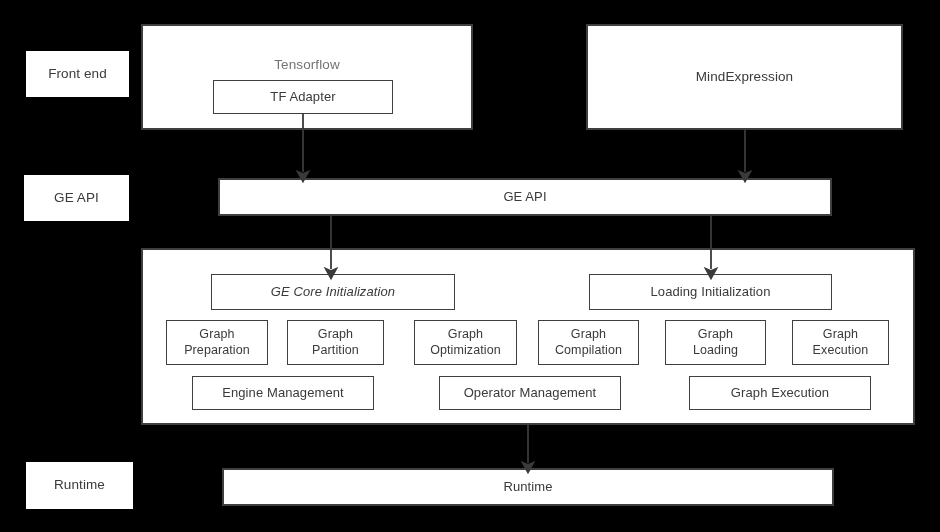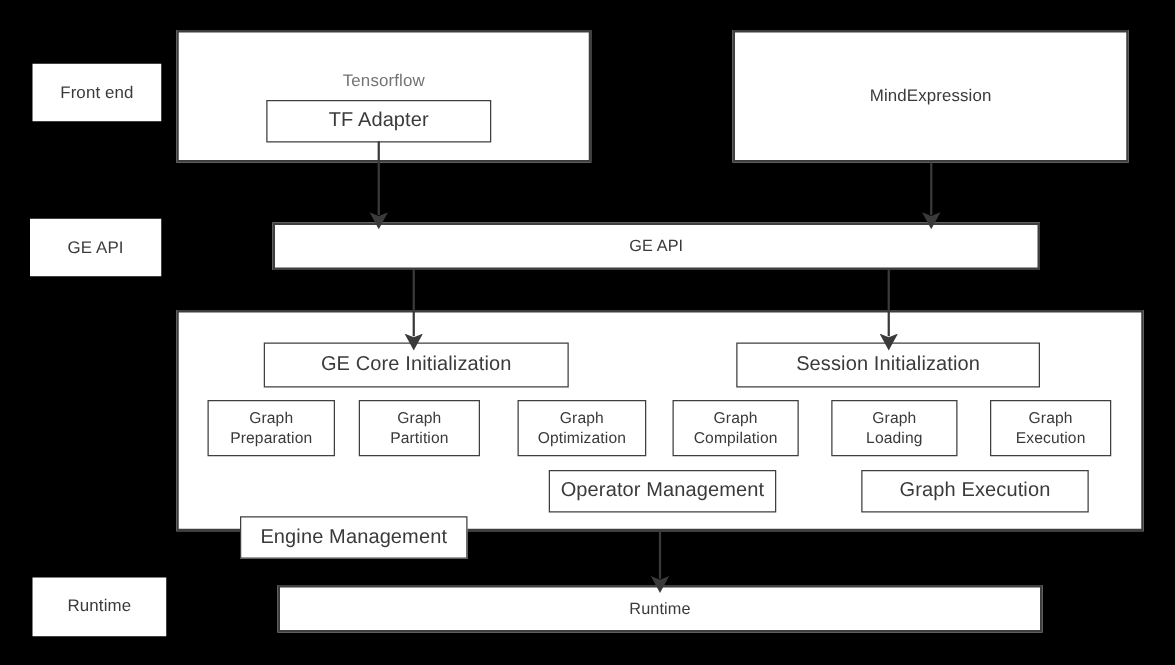--- a/index.html
+++ b/index.html
@@ -54,21 +54,21 @@
     font-size: 13.5px;
     text-align: center;
   }
   
   .node {
     border: 1.6px solid #3f3f3f;
     font-size: 12.5px;
   }
   .node-wide {
     border: 1.6px solid #3f3f3f;
-    font-size: 16px;
+    font-size: 13px;
     text-align: center;
   }
   .bar {
     border: 2px solid #3f3f3f;
     font-size: 13px;
   }
   
   #ge-core-container {
     position: absolute;
     box-sizing: border-box;
@@ -113,26 +113,26 @@
   <div class="box frame-plain" style="left:586px; top:24px; width:317px; height:106px;">
     <span>MindExpression</span>
   </div>
 
   <div class="box bar" style="left:218px; top:178px; width:614px; height:38px;">
     <span>GE API</span>
   </div>
 
   <div id="ge-core-container" style="left:141px; top:248px; width:774px; height:177px;"></div>
 
-  <div class="box node-wide" style="left:211px; top:274px; width:244px; height:36px;">
+  <div class="box node-wide" style="left:211px; top:274px; width:244px; height:36px;font-style:italic;">
     <span>GE Core Initialization</span>
   </div>
 
   <div class="box node-wide" style="left:589px; top:274px; width:243px; height:36px;">
-    <span>Session Initialization</span>
+    <span>Loading Initialization</span>
   </div>
 
   <div class="box node" style="left:166px; top:320px; width:102px; height:45px;">
     <span>Graph
 Preparation</span>
   </div>
 
   <div class="box node" style="left:287px; top:320px; width:97px; height:45px;">
     <span>Graph
 Partition</span>
@@ -151,21 +151,21 @@
   <div class="box node" style="left:665px; top:320px; width:101px; height:45px;">
     <span>Graph
 Loading</span>
   </div>
 
   <div class="box node" style="left:792px; top:320px; width:97px; height:45px;">
     <span>Graph
 Execution</span>
   </div>
 
-  <div class="box node-wide" style="left:192px; top:376px; width:182px; height:34px;margin-top:37px;">
+  <div class="box node-wide" style="left:192px; top:376px; width:182px; height:34px;">
     <span>Engine Management</span>
   </div>
 
   <div class="box node-wide" style="left:439px; top:376px; width:182px; height:34px;">
     <span>Operator Management</span>
   </div>
 
   <div class="box node-wide" style="left:689px; top:376px; width:182px; height:34px;">
     <span>Graph Execution</span>
   </div>

